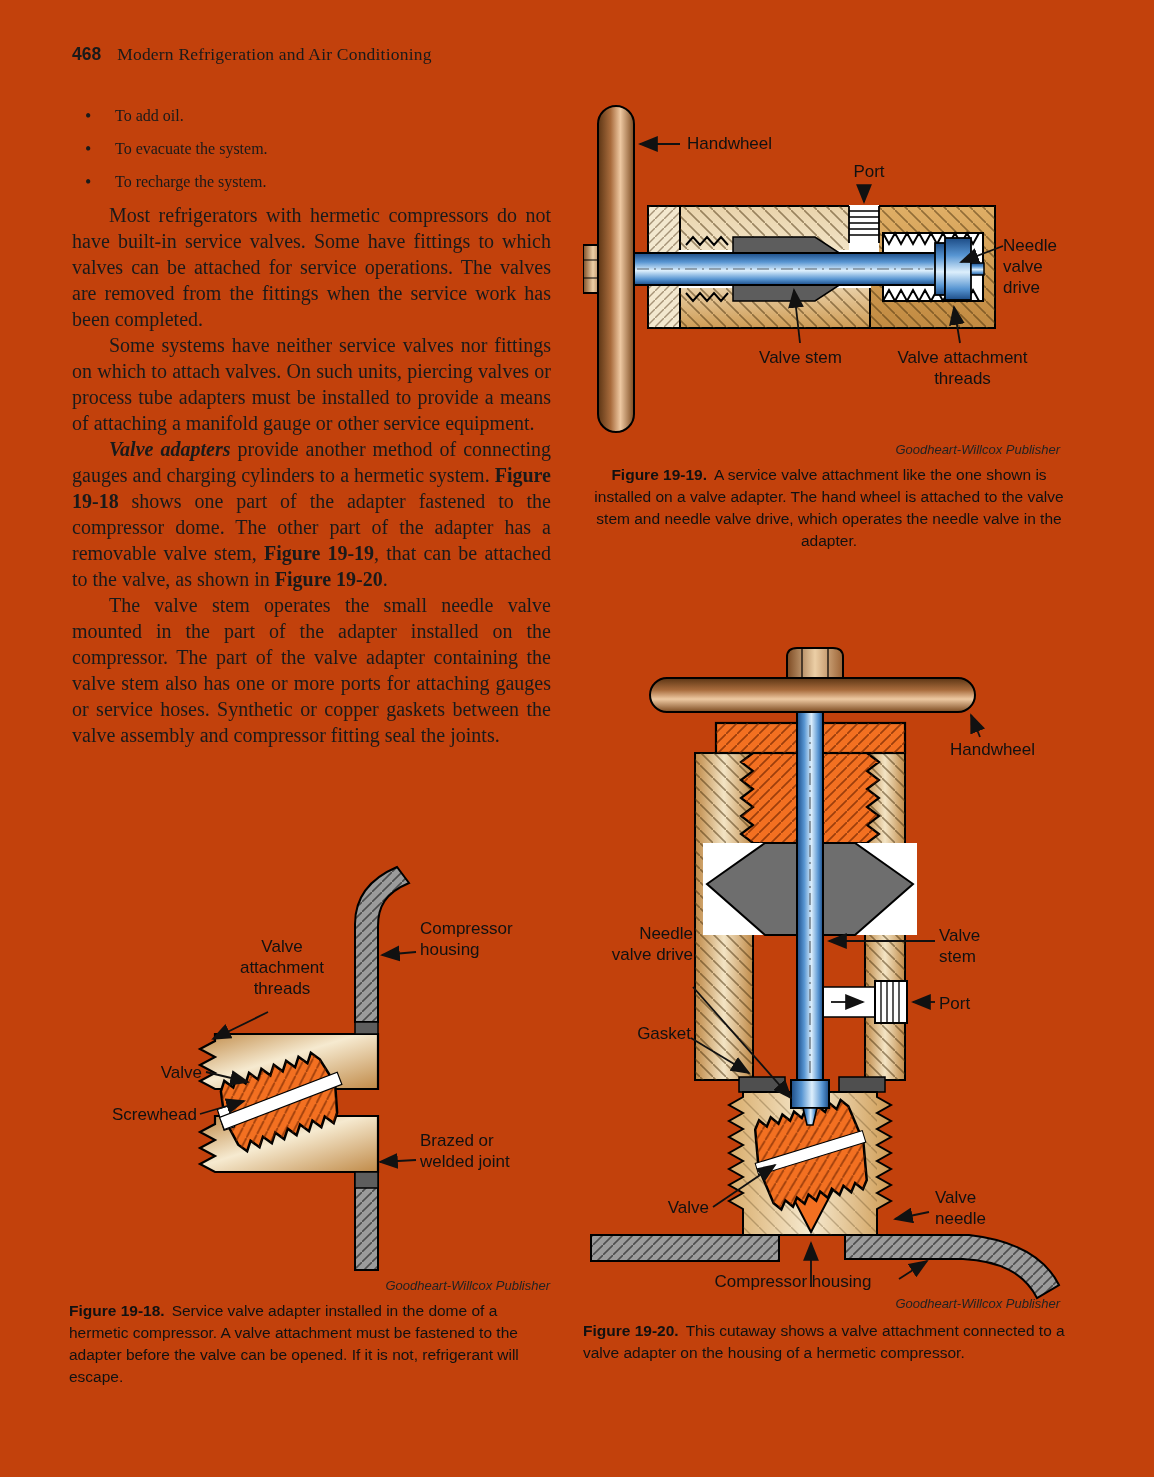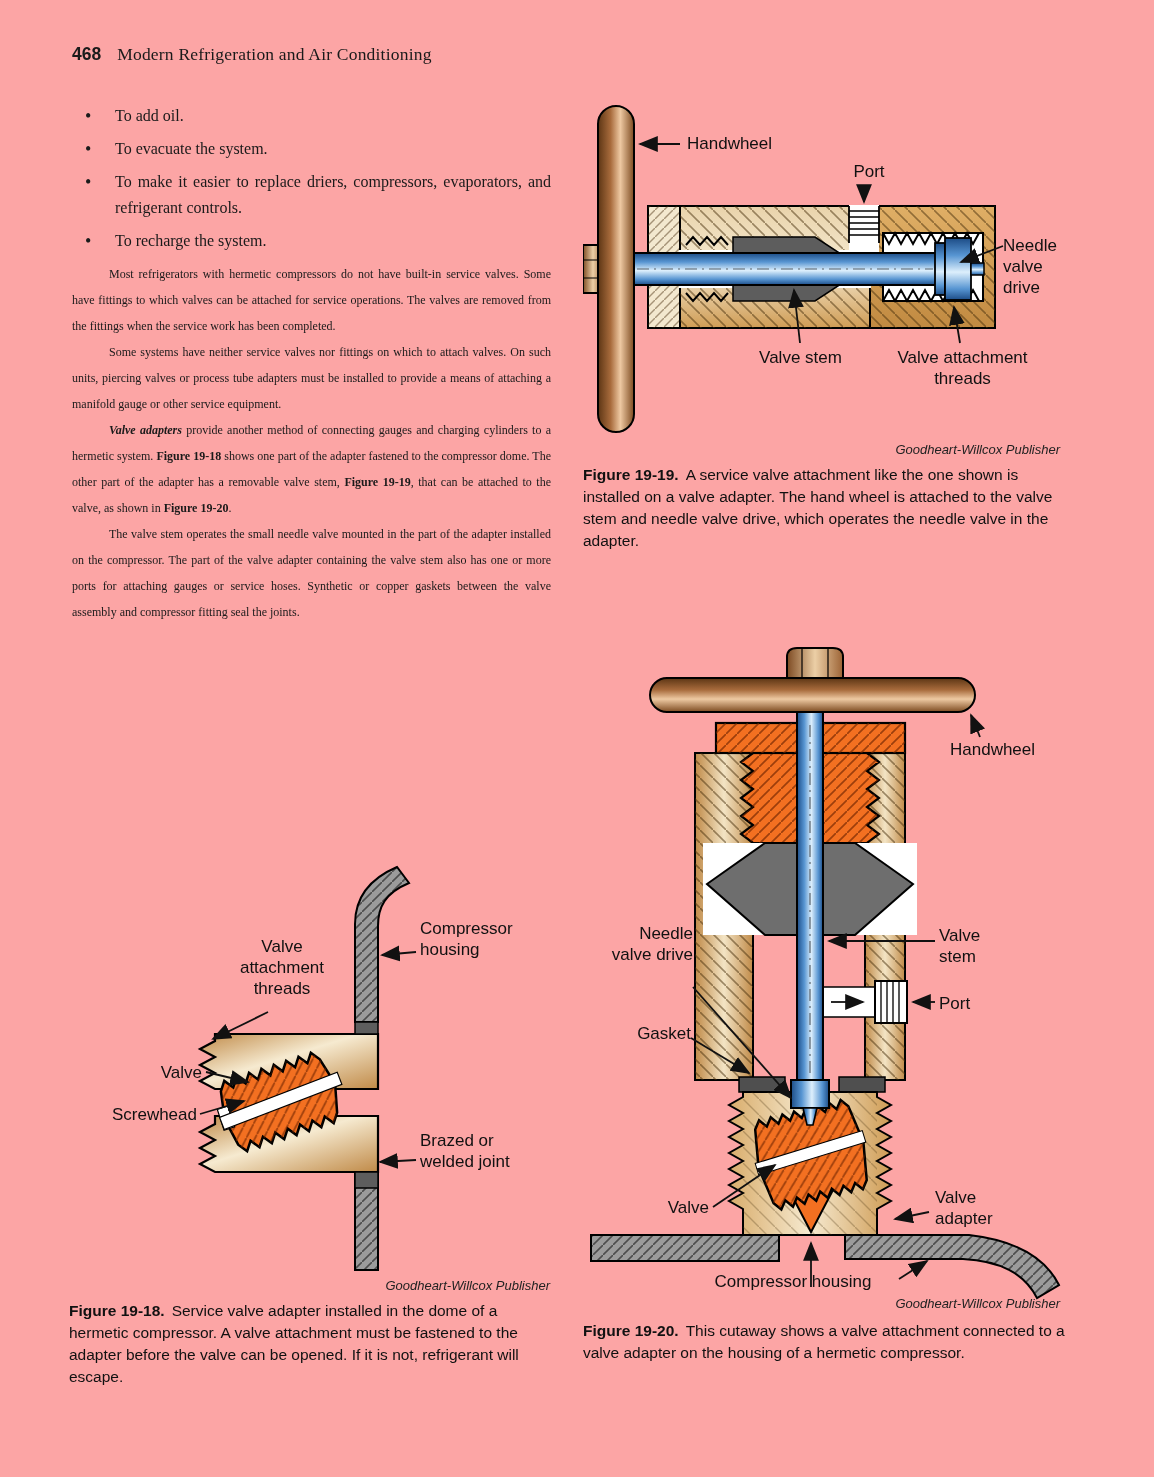--- a/index.html
+++ b/index.html
@@ -1,27 +1,27 @@
 <!DOCTYPE html>
 <html><head>
 <meta charset="utf-8">
 <style>
   html,body{margin:0;padding:0;background:#e8e8e8;}
-  .page{position:relative;width:1154px;height:1477px;background:#fca5a5;overflow:hidden;
+  .page{position:relative;width:1154px;height:1477px;background:#c2410c;overflow:hidden;
         font-family:"Liberation Serif", serif;color:#1a1a1a;}
   
   .textcol{position:absolute;left:72px;top:44px;width:479px;}
   .pagehead{margin-bottom:38px;font-size:17px;}
   .pagenum{font-family:"Liberation Sans",sans-serif;font-weight:bold;font-size:17.5px;margin-right:16px;}
   .booktitle{font-size:17.5px;letter-spacing:.2px;}
   ul.bullets{list-style:none;margin:0 0 4px 0;padding:0;}
   ul.bullets li{position:relative;padding-left:43px;margin-bottom:7px;
                 font-size:16px;line-height:26px;text-align:justify;}
   ul.bullets li::before{content:"\2022";position:absolute;left:13px;top:0;font-size:18px;}
-  p.body{margin:0;font-size:12px;line-height:26px;text-align:justify;text-indent:37px;}
+  p.body{margin:0;font-size:20px;line-height:26px;text-align:justify;text-indent:37px;}
   h3.subhead{margin:17px 0 4px 0;font-size:18.5px;font-weight:bold;font-style:italic;}
   .lead{font-weight:bold;font-style:italic;margin-top:12px;}
   .figref{font-weight:bold;}
   
   .fig{position:absolute;}
   .fig svg{position:absolute;left:0;top:0;}
   .diaglabel{position:absolute;font-family:"Liberation Sans",sans-serif;
              font-size:17px;line-height:21px;color:#111;}
   .c-center{text-align:center;}
   .c-right{text-align:right;}
@@ -36,21 +36,20 @@
 
 <div class="page">
 
   <div class="textcol">
     <div class="pagehead">
       <span class="pagenum">468</span><span class="booktitle">Modern Refrigeration and Air Conditioning</span>
     </div>
     <ul class="bullets">
       <li>To add oil.</li>
       <li>To evacuate the system.</li>
-      <li>To make it easier to replace driers, compressors, evaporators, and refrigerant controls.</li>
       <li>To recharge the system.</li>
     </ul>
     <p class="body">Most refrigerators with hermetic compressors do not have built-in service valves. Some have fittings to which valves can be attached for service operations. The valves are removed from the fittings when the service work has been completed.</p>
     <p class="body">Some systems have neither service valves nor fittings on which to attach valves. On such units, piercing valves or process tube adapters must be installed to provide a means of attaching a manifold gauge or other service equipment.</p>
     <p class="body"><span class="lead">Valve adapters</span><span> provide another method of connecting gauges and charging cylinders to a hermetic system. </span><span class="figref">Figure 19-18</span><span> shows one part of the adapter fastened to the compressor dome. The other part of the adapter has a removable valve stem, </span><span class="figref">Figure 19-19</span><span>, that can be attached to the valve, as shown in </span><span class="figref">Figure 19-20</span><span>.</span></p>
     <p class="body">The valve stem operates the small needle valve mounted in the part of the adapter installed on the compressor. The part of the valve adapter containing the valve stem also has one or more ports for attaching gauges or service hoses. Synthetic or copper gaskets between the valve assembly and compressor fitting seal the joints.</p>
   </div>
 
   <div class="fig" style="left:583px;top:93px;width:512px;height:352px;">
     <svg width="512" height="352" viewBox="0 0 512 352">
@@ -131,21 +130,21 @@
       <line x1="217" y1="250" x2="211" y2="197" stroke="#111" stroke-width="1.8" marker-end="url(#aArr)"></line>
       <line x1="377" y1="250" x2="371" y2="214" stroke="#111" stroke-width="1.8" marker-end="url(#aArr)"></line>
     </svg>
     <div class="diaglabel" style="left:104px;top:40px;">Handwheel</div>
     <div class="diaglabel c-center" style="left:256px;top:68px;width:60px;">Port</div>
     <div class="diaglabel" style="left:420px;top:142px;width:76px;">Needle valve drive</div>
     <div class="diaglabel c-center" style="left:165px;top:254px;width:105px;">Valve stem</div>
     <div class="diaglabel c-center" style="left:312px;top:254px;width:135px;">Valve attachment threads</div>
   </div>
   <div class="credit" style="left:760px;top:442px;width:300px;">Goodheart-Willcox Publisher</div>
-  <div class="caption" style="left:583px;top:464px;width:492px;">
+  <div class="caption" style="left:583px;top:464px;width:492px;text-align:center;">
     <span class="cap-tag">Figure 19-19.</span><span>A service valve attachment like the one shown is installed on a valve adapter. The hand wheel is attached to the valve stem and needle valve drive, which operates the needle valve in the adapter.</span>
   </div>
 
   <div class="fig" style="left:72px;top:862px;width:478px;height:415px;">
     <svg width="478" height="415" viewBox="0 0 478 415">
       <defs>
         <linearGradient id="bTan" x1="0" y1="0" x2="1" y2="1">
           <stop offset="0" stop-color="#c08a48"></stop>
             <stop offset="0.45" stop-color="#f6ead0"></stop>
             <stop offset="1" stop-color="#c08a48"></stop>
@@ -302,21 +301,21 @@
       <line x1="130" y1="572" x2="192" y2="530" stroke="#111" stroke-width="1.8" marker-end="url(#cArr)"></line>
       <line x1="346" y1="577" x2="312" y2="584" stroke="#111" stroke-width="1.8" marker-end="url(#cArr)"></line>
       <line x1="316" y1="644" x2="344" y2="626" stroke="#111" stroke-width="1.8" marker-end="url(#cArr)"></line>
     </svg>
     <div class="diaglabel" style="left:367px;top:104px;width:120px;">Handwheel</div>
     <div class="diaglabel c-right" style="left:26px;top:288px;width:84px;">Needle valve drive</div>
     <div class="diaglabel" style="left:356px;top:290px;width:80px;">Valve stem</div>
     <div class="diaglabel" style="left:356px;top:358px;width:60px;">Port</div>
     <div class="diaglabel c-right" style="left:32px;top:388px;width:76px;">Gasket</div>
     <div class="diaglabel c-right" style="left:56px;top:562px;width:70px;">Valve</div>
-    <div class="diaglabel" style="left:352px;top:552px;width:92px;">Valve adapter</div>
+    <div class="diaglabel" style="left:352px;top:552px;width:92px;">Valve needle</div>
     <div class="diaglabel c-center" style="left:110px;top:636px;width:200px;">Compressor housing</div>
   </div>
   <div class="credit" style="left:760px;top:1296px;width:300px;">Goodheart-Willcox Publisher</div>
   <div class="caption" style="left:583px;top:1320px;width:492px;">
     <span class="cap-tag">Figure 19-20.</span><span>This cutaway shows a valve attachment connected to a valve adapter on the housing of a hermetic compressor.</span>
   </div>
 
 </div>
 
 </body></html>

